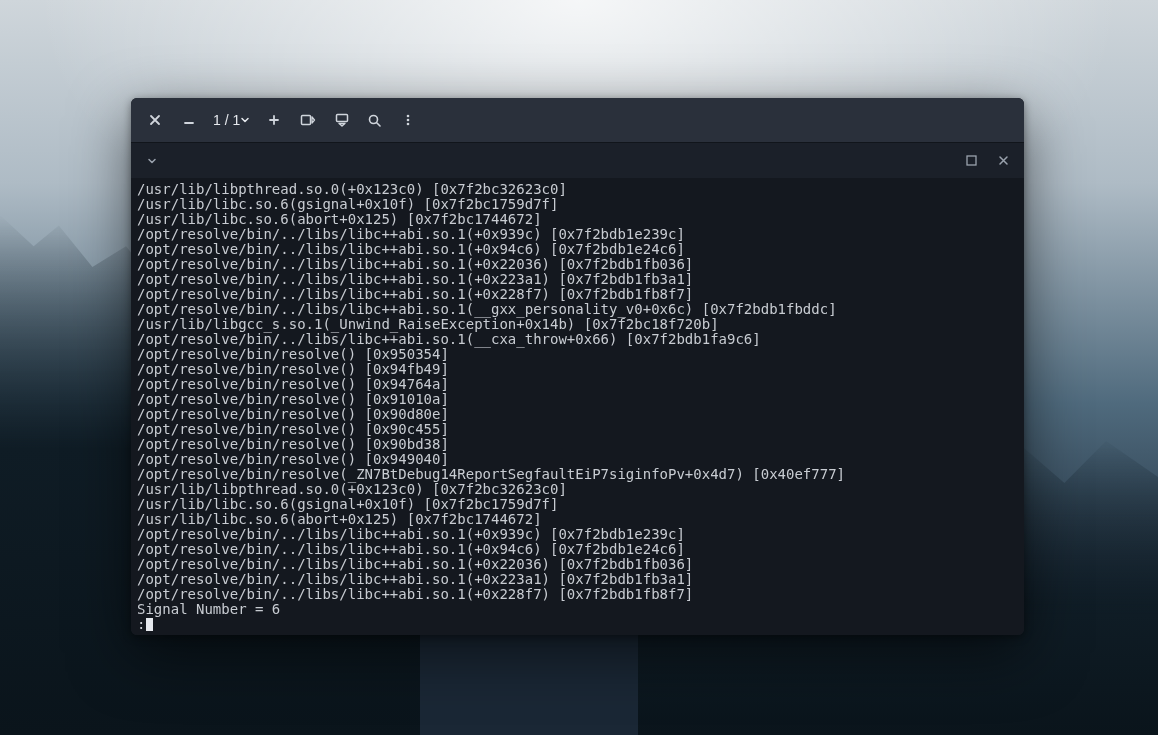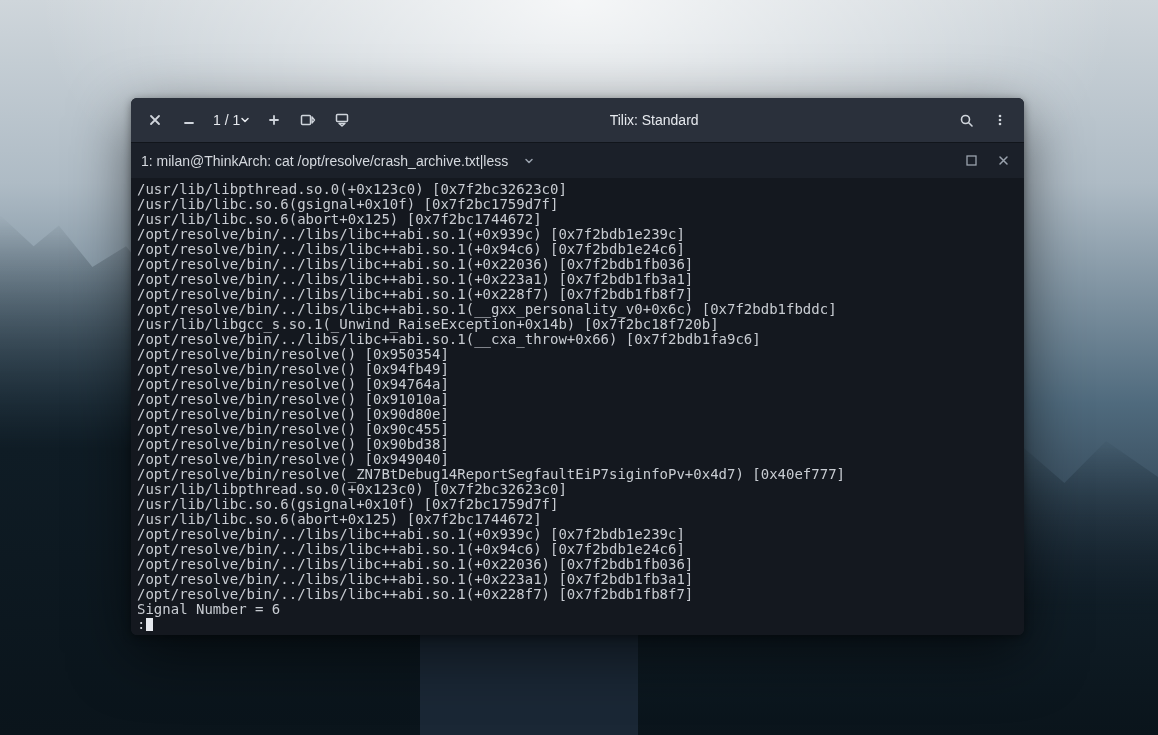--- a/index.html
+++ b/index.html
@@ -92,40 +92,38 @@
               <path d="M12 4 V10 M12 4 L14.5 7 L12 10" fill="none" stroke="currentColor" stroke-width="1.3" stroke-linejoin="round" stroke-linecap="round"></path>
             </svg>
         </div>
         <div class="icon-btn">
           <svg width="16" height="14" viewBox="0 0 16 14">
               <rect x="2.5" y="1.5" width="11" height="7" rx="1" fill="none" stroke="currentColor" stroke-width="1.5"></rect>
               <path d="M5 10.5 H11 M8 13 L5 10.5 M8 13 L11 10.5" fill="none" stroke="currentColor" stroke-width="1.3" stroke-linejoin="round" stroke-linecap="round"></path>
             </svg>
         </div>
       </div>
-      <div class="tb-center">Tilix: Standard</div>
       <div class="tb-right">
         <div class="icon-btn">
           <svg width="15" height="15" viewBox="0 0 15 15">
               <circle cx="6.5" cy="6.5" r="4" fill="none" stroke="currentColor" stroke-width="1.6"></circle>
               <path d="M10 10 L13 13" stroke="currentColor" stroke-width="1.6" stroke-linecap="round"></path>
             </svg>
         </div>
         <div class="icon-btn">
           <svg width="14" height="14" viewBox="0 0 14 14">
               <circle cx="7" cy="3" r="1.3" fill="currentColor"></circle>
               <circle cx="7" cy="7" r="1.3" fill="currentColor"></circle>
               <circle cx="7" cy="11" r="1.3" fill="currentColor"></circle>
             </svg>
         </div>
       </div>
     </div>
 
     <div class="tabbar">
-      <span class="tab-title">1: milan@ThinkArch: cat /opt/resolve/crash_archive.txt|less</span>
       <div class="mini-icon">
         <svg width="10" height="10" viewBox="0 0 10 10">
             <path d="M2 3.5 L5 6.5 L8 3.5" stroke="currentColor" stroke-width="1.5" fill="none" stroke-linecap="round" stroke-linejoin="round"></path>
           </svg>
       </div>
       <div class="tab-spacer"></div>
       <div class="mini-icon">
         <svg width="11" height="11" viewBox="0 0 11 11">
             <rect x="1" y="1" width="9" height="9" fill="none" stroke="currentColor" stroke-width="1.3"></rect>
           </svg>

